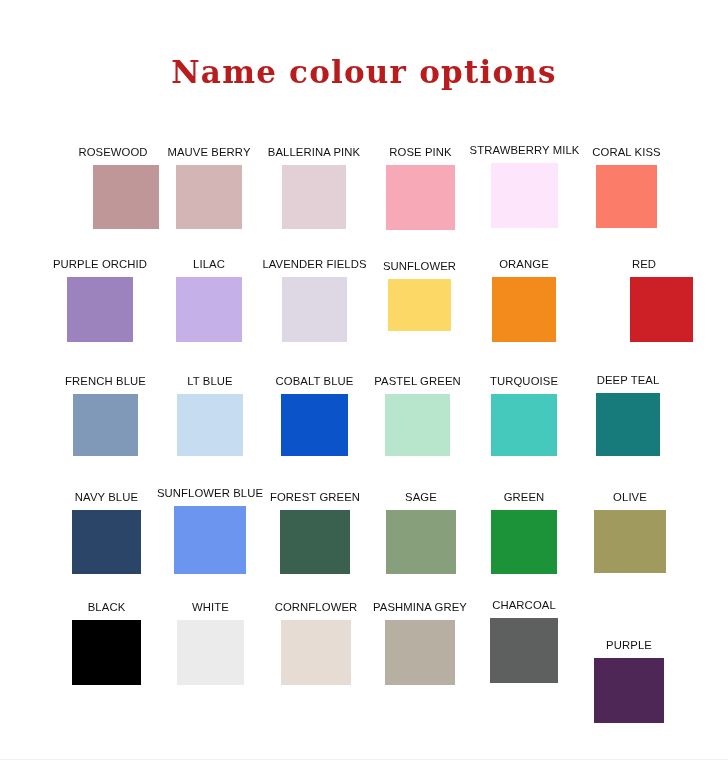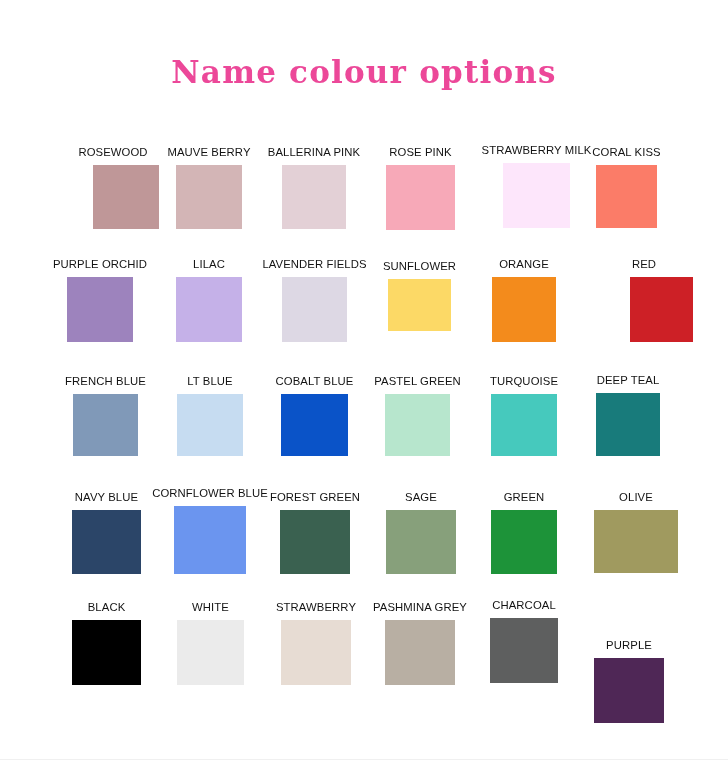--- a/index.html
+++ b/index.html
@@ -26,21 +26,21 @@
   .title {
     position: absolute;
     left: 0;
     right: 0;
     top: 55px;
     text-align: center;
     font-family: "DejaVu Serif", "Liberation Serif", serif;
     font-weight: 700;
     font-size: 31px;
     letter-spacing: 1.2px;
-    color: #ec4899;
+    color: #b91c1c;
     line-height: 1.1;
     white-space: nowrap;
   }
 
   .grid {
     position: absolute;
     left: 0;
     top: 132px;
     width: 728px;
   }
@@ -95,21 +95,21 @@
           <div class="swatch" style="background: rgb(211, 181, 182);"></div>
         </div>
         <div class="cell" style="left: 282px; top: 33px; width: 64px; height: 64px;">
           <div class="cell-label">BALLERINA PINK</div>
           <div class="swatch" style="background: rgb(227, 208, 214);"></div>
         </div>
         <div class="cell" style="left: 386px; top: 33px; width: 69px; height: 65px;">
           <div class="cell-label">ROSE PINK</div>
           <div class="swatch" style="background: rgb(247, 169, 184);"></div>
         </div>
-        <div class="cell" style="left: 491px; top: 31px; width: 67px; height: 65px; margin-left: 12px;">
+        <div class="cell" style="left: 491px; top: 31px; width: 67px; height: 65px;">
           <div class="cell-label">STRAWBERRY MILK</div>
           <div class="swatch" style="background: rgb(253, 230, 251);"></div>
         </div>
         <div class="cell" style="left: 596px; top: 33px; width: 61px; height: 63px;">
           <div class="cell-label">CORAL KISS</div>
           <div class="swatch" style="background: rgb(251, 124, 104);"></div>
         </div>
       </div>
       <div class="row">
         <div class="cell" style="left: 67px; top: 145px; width: 66px; height: 65px;">
@@ -162,51 +162,51 @@
           <div class="cell-label">DEEP TEAL</div>
           <div class="swatch" style="background: rgb(24, 123, 123);"></div>
         </div>
       </div>
       <div class="row">
         <div class="cell" style="left: 72px; top: 378px; width: 69px; height: 64px;">
           <div class="cell-label">NAVY BLUE</div>
           <div class="swatch" style="background: rgb(43, 69, 104);"></div>
         </div>
         <div class="cell" style="left: 174px; top: 374px; width: 72px; height: 68px;">
-          <div class="cell-label">CORNFLOWER BLUE</div>
+          <div class="cell-label">SUNFLOWER BLUE</div>
           <div class="swatch" style="background: rgb(107, 149, 239);"></div>
         </div>
         <div class="cell" style="left: 280px; top: 378px; width: 70px; height: 64px; text-decoration: underline;">
           <div class="cell-label">FOREST GREEN</div>
           <div class="swatch" style="background: rgb(58, 97, 80);"></div>
         </div>
         <div class="cell" style="left: 386px; top: 378px; width: 70px; height: 64px;">
           <div class="cell-label">SAGE</div>
           <div class="swatch" style="background: rgb(135, 160, 123);"></div>
         </div>
         <div class="cell" style="left: 491px; top: 378px; width: 66px; height: 64px;">
           <div class="cell-label">GREEN</div>
           <div class="swatch" style="background: rgb(29, 147, 57);"></div>
         </div>
-        <div class="cell" style="left: 594px; top: 378px; width: 84px; height: 63px; border-radius: 22px;">
+        <div class="cell" style="left: 594px; top: 378px; width: 72px; height: 63px; border-radius: 22px;">
           <div class="cell-label">OLIVE</div>
           <div class="swatch" style="background: rgb(160, 154, 95);"></div>
         </div>
       </div>
       <div class="row">
         <div class="cell" style="left: 72px; top: 488px; width: 69px; height: 65px;">
           <div class="cell-label">BLACK</div>
           <div class="swatch" style="background: rgb(0, 0, 0);"></div>
         </div>
         <div class="cell" style="left: 177px; top: 488px; width: 67px; height: 65px;">
           <div class="cell-label">WHITE</div>
           <div class="swatch" style="background: rgb(235, 235, 235);"></div>
         </div>
         <div class="cell" style="left: 281px; top: 488px; width: 70px; height: 65px;">
-          <div class="cell-label">STRAWBERRY</div>
+          <div class="cell-label">CORNFLOWER</div>
           <div class="swatch" style="background: rgb(231, 220, 211);"></div>
         </div>
         <div class="cell" style="left: 385px; top: 488px; width: 70px; height: 65px; text-decoration: underline;">
           <div class="cell-label">PASHMINA GREY</div>
           <div class="swatch" style="background: rgb(184, 175, 163);"></div>
         </div>
         <div class="cell" style="left: 490px; top: 486px; width: 68px; height: 65px; border-radius: 9px;">
           <div class="cell-label">CHARCOAL</div>
           <div class="swatch" style="background: rgb(94, 95, 95);"></div>
         </div>

